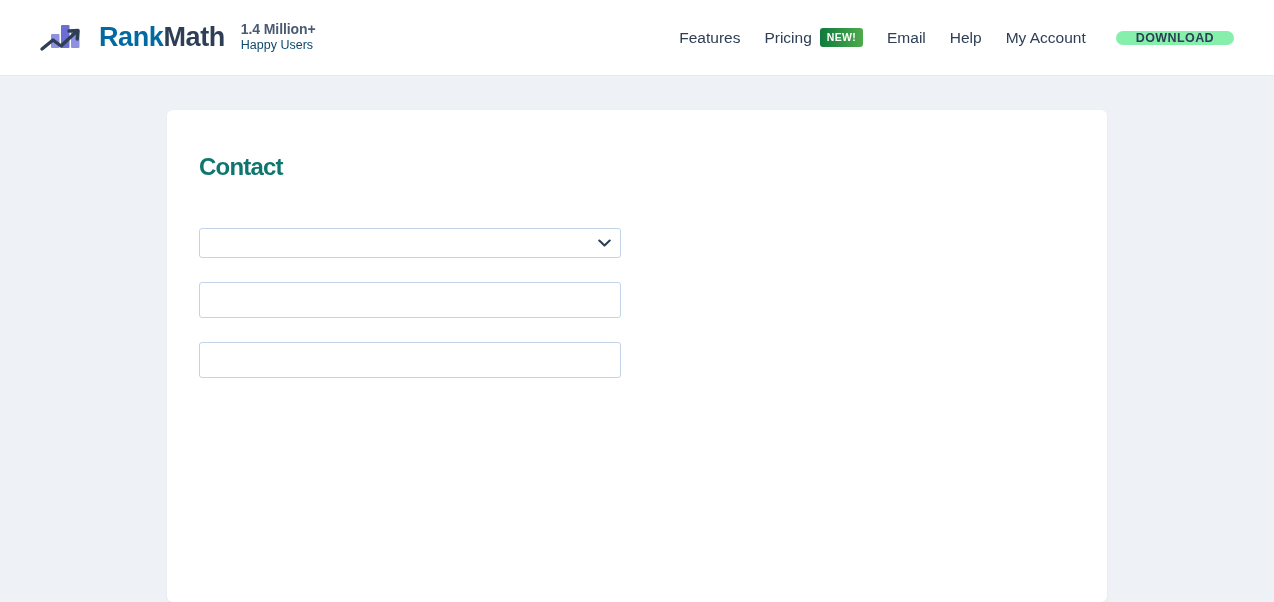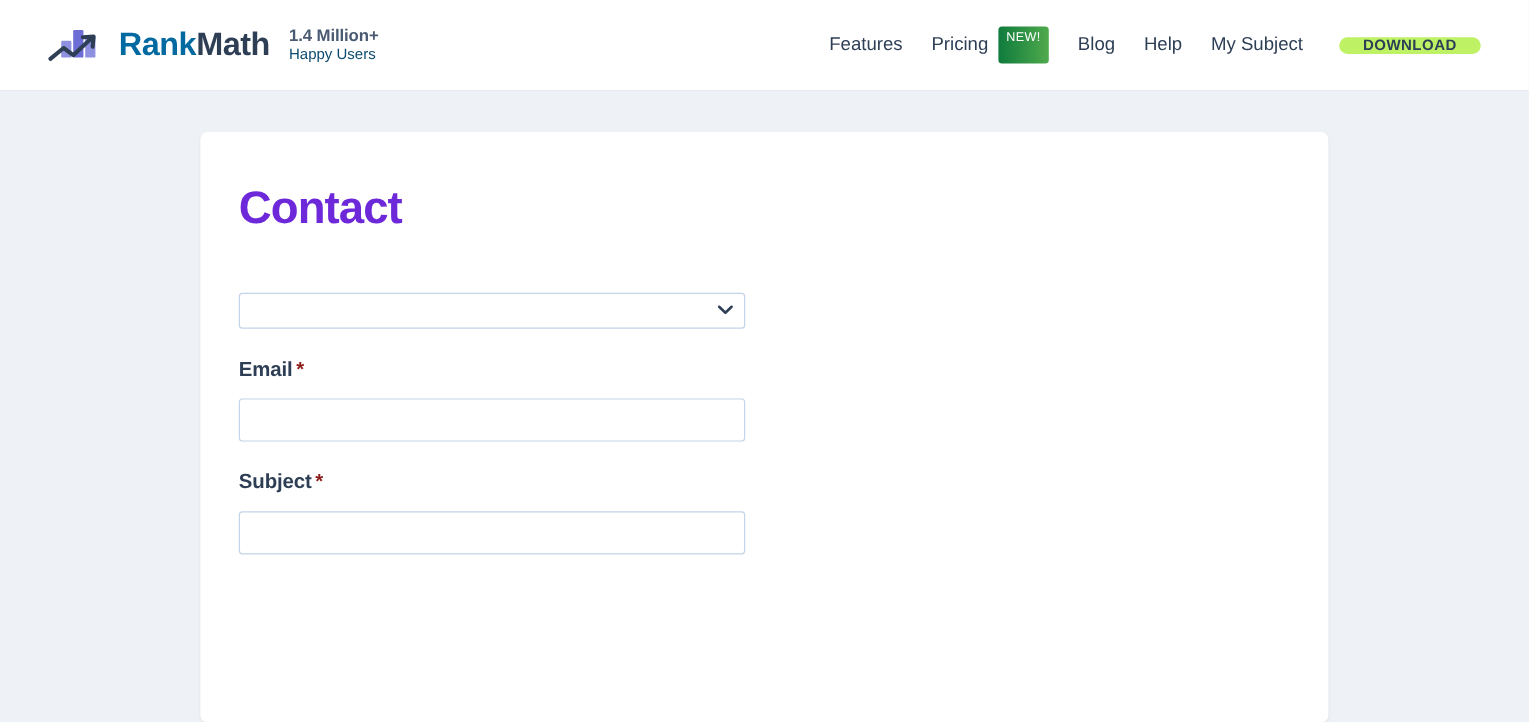--- a/index.html
+++ b/index.html
@@ -88,32 +88,32 @@
     text-decoration: none;
     padding: 0 12px;
     white-space: nowrap;
     cursor: pointer;
     justify-content: flex-end;
   }
   .badge-new {
     display: inline-block;
     margin-left: 8px;
     font-size: 10.5px;
-    font-weight: 400;
+    font-weight: 700;
     letter-spacing: 0.3px;
     color: #ffffff;
     background: linear-gradient(90deg, #0f7b3d 0%, #4faa4c 100%);
     border-radius: 3px;
-    padding: 4px 7px 16px 7px;
+    padding: 4px 7px 4px 7px;
     line-height: 1;
     vertical-align: middle;
   }
   .btn-download {
     margin-left: 18px;
-    background: #bef264;
+    background: #86efac;
     color: #2d3e55;
     font-size: 12.5px;
     font-weight: 700;
     letter-spacing: 0.4px;
     border: none;
     border-radius: 20px;
     padding: 0 20px;
     cursor: pointer;
     font-family: inherit;
     white-space: nowrap;
@@ -129,23 +129,23 @@
   }
   .content-card {
     width: 940px;
     background: #ffffff;
     border-radius: 6px;
     padding: 44px 32px 40px 32px;
     box-shadow: 0 1px 3px rgba(45, 62, 85, 0.05);
     min-height: 492px;
   }
   .page-title {
-    font-size: 38px;
-    font-weight: 700;
-    color: #6d28d9;
+    font-size: 24px;
+    font-weight: 700;
+    color: #0f766e;
     letter-spacing: -0.8px;
     margin: 0 0 48px 0;
     line-height: 1.1;
   }
 
   
   .form-field { margin-bottom: 24px; }
   .field-label {
     display: block;
     font-size: 17px;
@@ -233,27 +233,27 @@
 
   <nav class="main-nav">
     <a class="nav-item" href="#">
       <span>Features</span>
     </a>
     <a class="nav-item" href="#">
       <span>Pricing</span>
       <span class="badge-new">NEW!</span>
     </a>
     <a class="nav-item" href="#">
-      <span>Blog</span>
+      <span>Email</span>
     </a>
     <a class="nav-item" href="#">
       <span>Help</span>
     </a>
     <a class="nav-item" href="#">
-      <span>My Subject</span>
+      <span>My Account</span>
     </a>
     <button class="btn-download">DOWNLOAD</button>
   </nav>
 
 </header>
 
 <div class="page-wrap">
   <main class="content-card">
 
     <h1 class="page-title">Contact</h1>
@@ -268,25 +268,23 @@
           <span class="select-chevron">
             <svg width="13" height="9" viewBox="0 0 13 9" xmlns="http://www.w3.org/2000/svg">
               <path d="M1.3 1.6 L6.5 6.6 L11.7 1.6" fill="none" stroke="#2d3e55" stroke-width="2.1" stroke-linecap="round" stroke-linejoin="round"></path>
             </svg>
           </span>
         </div>
       </div>
 
 
       <div class="form-field">
-        <label class="field-label"><span>Email</span><span class="req-star">*</span></label>
         <input class="field-input w-narrow" type="email" placeholder="" style="">
       </div>
 
       <div class="form-field">
-        <label class="field-label"><span>Subject</span><span class="req-star">*</span></label>
         <input class="field-input w-narrow" type="text" placeholder="" style="">
       </div>
 
     </form>
 
   </main>
 </div>
 
 </body></html>

